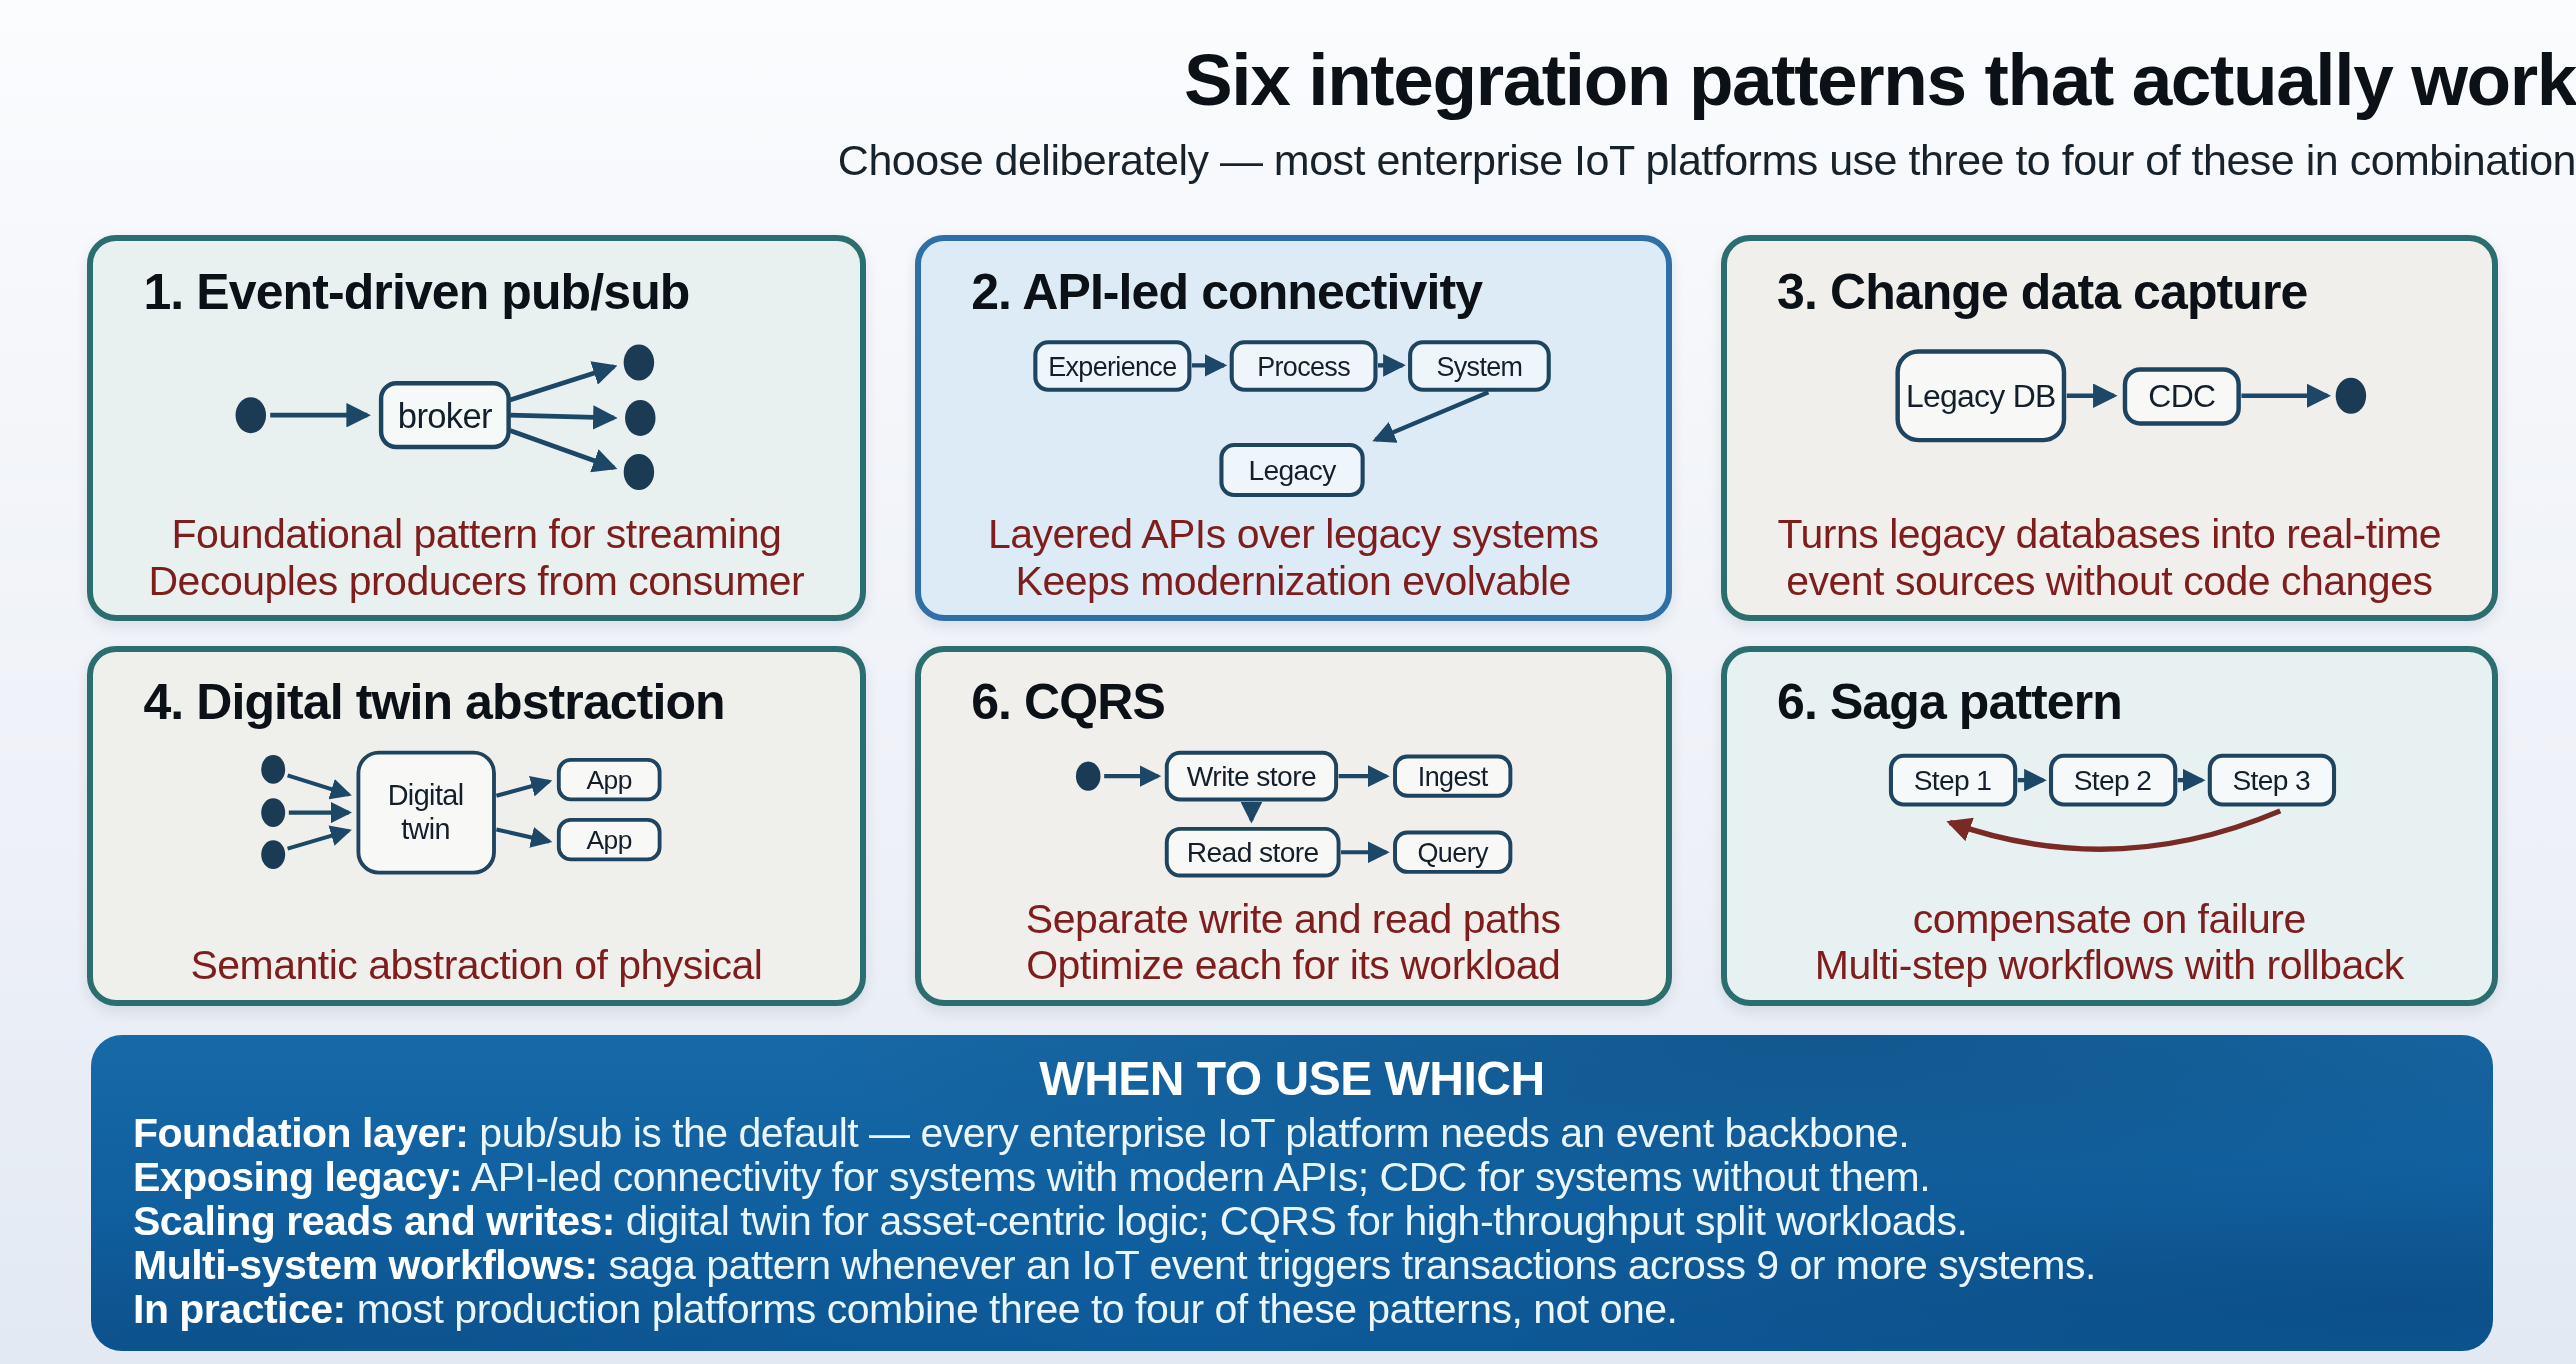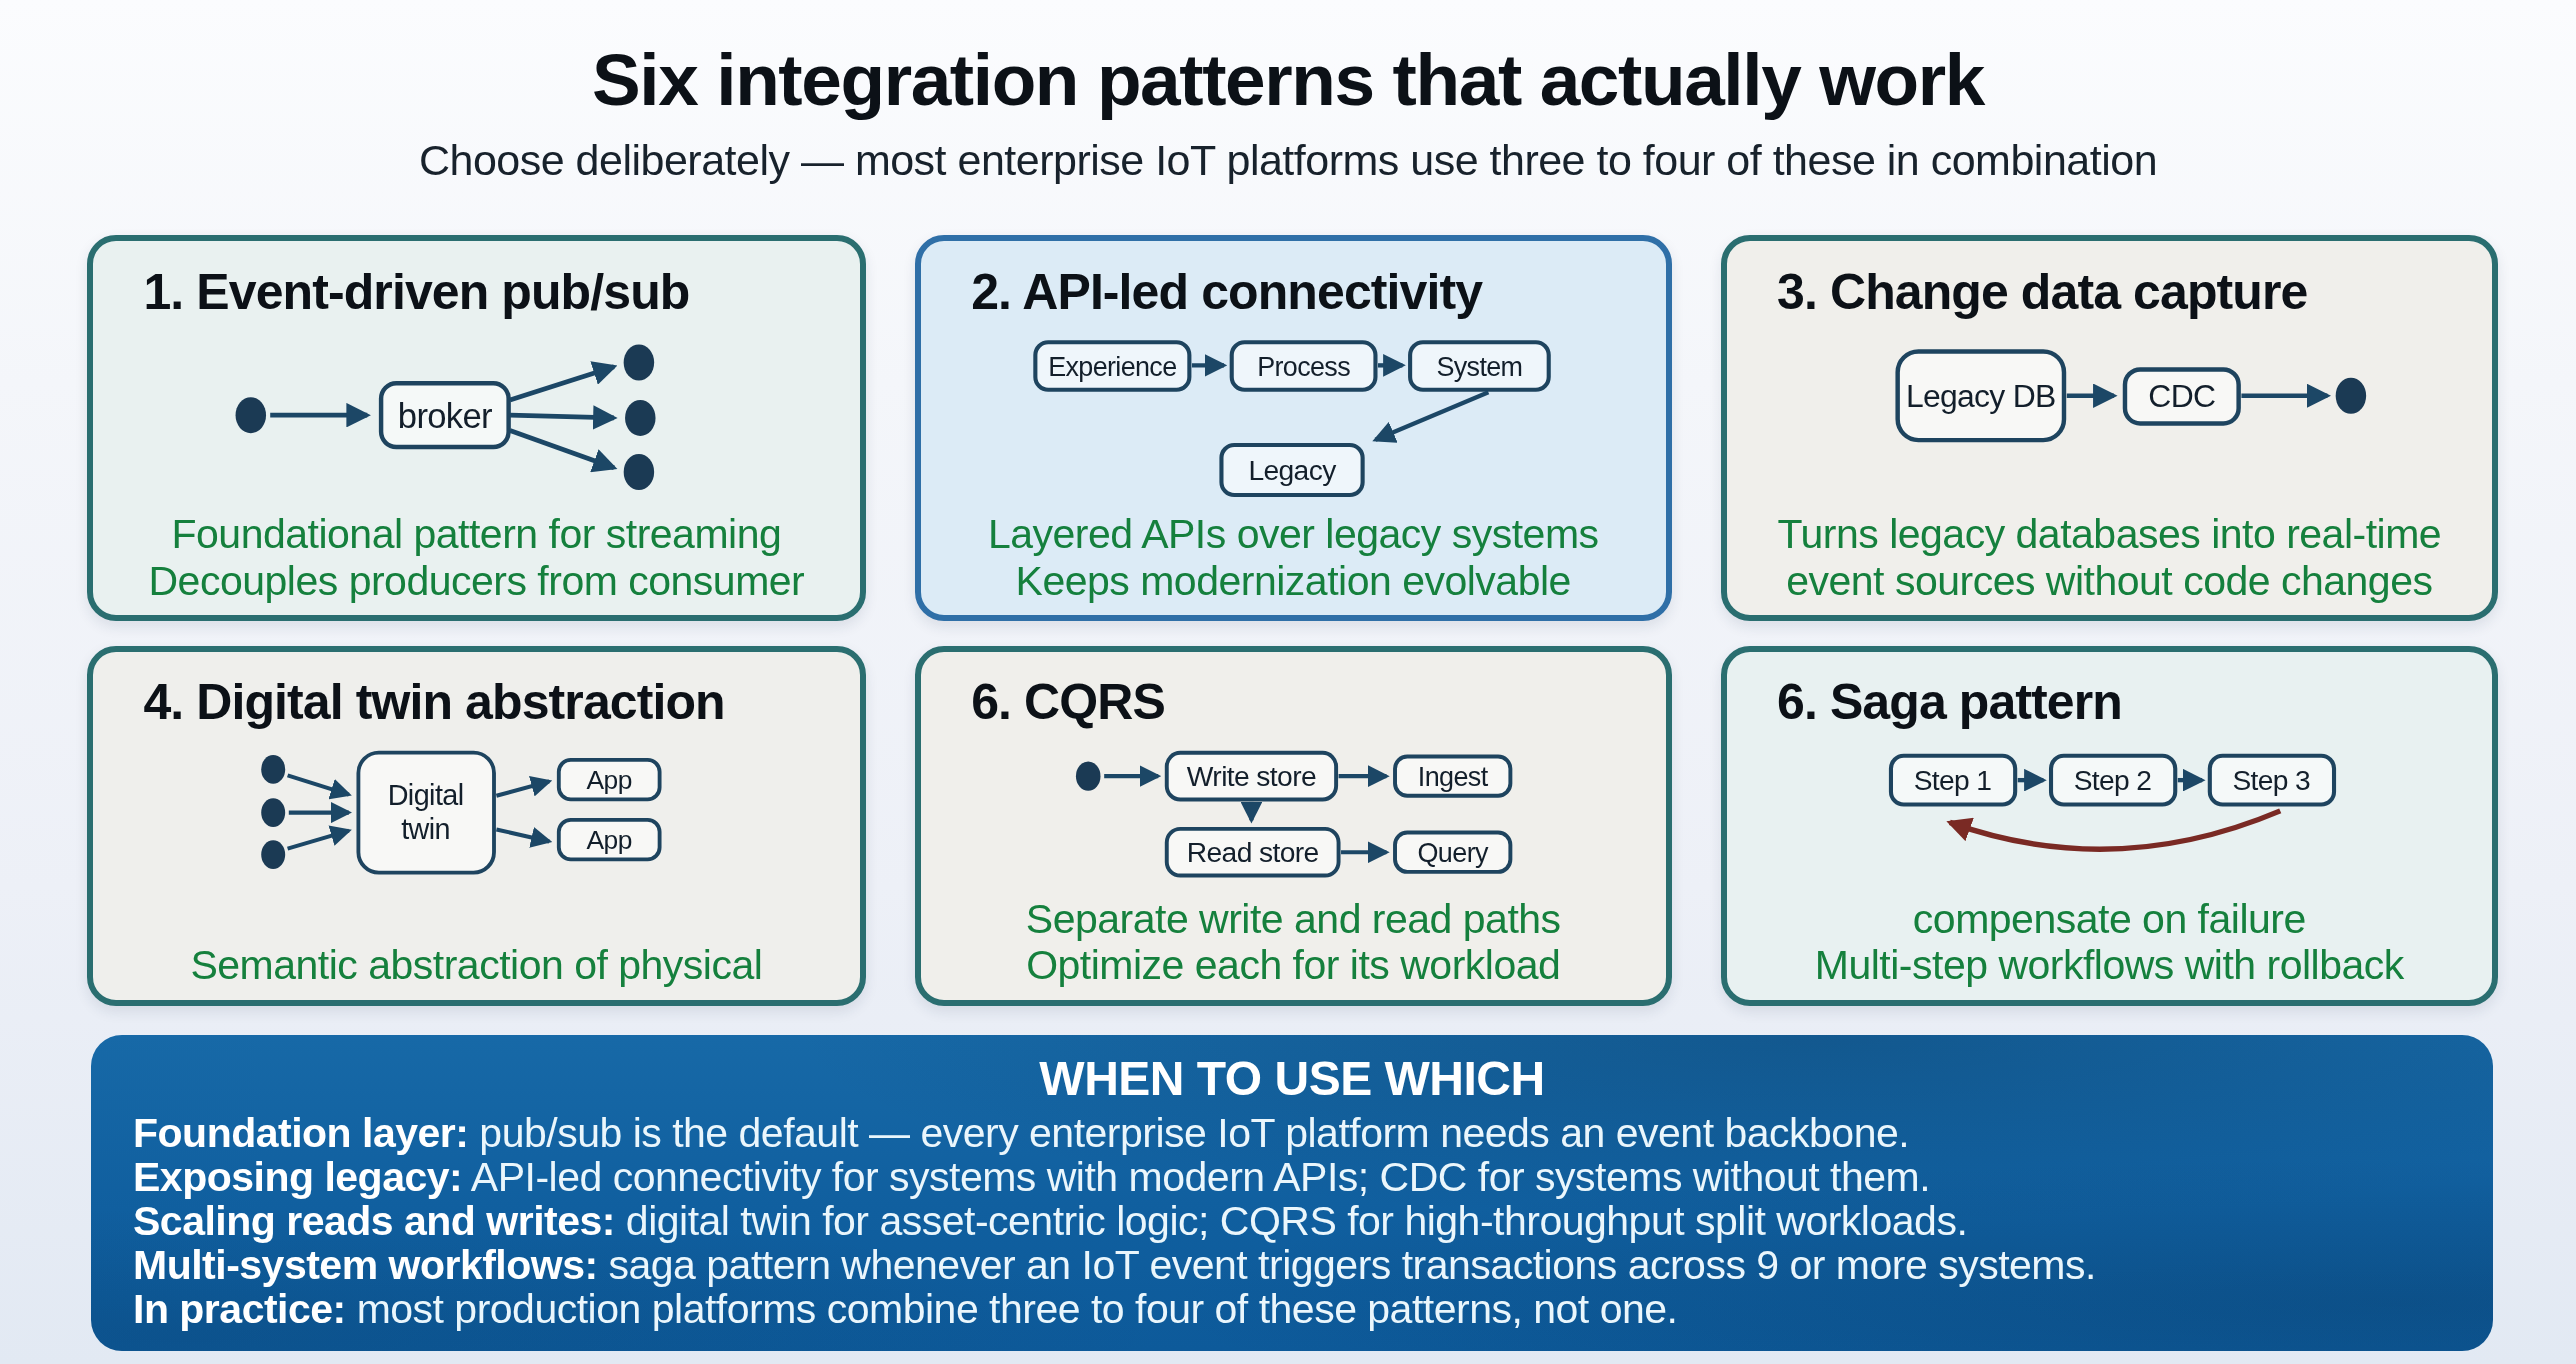--- a/index.html
+++ b/index.html
@@ -5,21 +5,21 @@
   * { margin:0; padding:0; box-sizing:border-box; }
   html,body { width:2576px; height:1364px; }
   body {
     font-family:"Liberation Sans", sans-serif;
     color:#10181f;
   }
   .page {
     position:relative; width:2576px; height:1364px; overflow:hidden;
     background:linear-gradient(180deg,#fbfcfe 0%,#f4f6fa 28%,#edf0f7 65%,#e2e9f3 100%);
   }
-  .titleblock { position:absolute; top:38px; left:0; width:100%; text-align:center; }
+  .titleblock { position:absolute; top:38px; left:0; width:100%; text-align:right; }
   .title { font-size:73px; font-weight:700; letter-spacing:-1.4px; color:#0c1117; }
   .subtitle { margin-top:14.5px; font-size:43px; font-weight:400; color:#18222c; letter-spacing:-0.5px; }
 
   .grid {
     position:absolute; left:87px; top:235px; width:2411px;
     display:grid; grid-template-columns:repeat(3,1fr);
     grid-template-rows:386px 360px; column-gap:49px; row-gap:24.5px;
   }
   .card {
     border-radius:29px; border:6.3px solid #2a6e70;
@@ -30,21 +30,21 @@
   }
   .card.mint  { background:#e9f1f0; }
   .card.blue  { background:#dcebf6; border-color:#2f6fa7; }
   .card.paper { background:#f0efeb; }
   .card.paper2{ background:#efefec; }
   .card.mint2 { background:#e8f1f1; }
   .card-title { font-size:50px; font-weight:700; letter-spacing:-0.9px; color:#0c1117; margin:5.4px 0 1.8px 5.4px; }
   .diag { display:block; margin:3.6px auto 0 auto; }
   .row1 .diag { height:180px; }
   .row2 .diag { height:156px; }
-  .captions { margin-top:auto; text-align:center; font-size:41px; line-height:1.13; color:#15803d; letter-spacing:-0.5px; }
+  .captions { margin-top:auto; text-align:center; font-size:41px; line-height:1.13; color:#7f1d1d; letter-spacing:-0.5px; }
 
   svg text {
     font-family:"Liberation Sans", sans-serif;
     fill:#131f2b; text-anchor:middle; letter-spacing:-0.5px;
   }
   .node { fill:rgba(255,255,255,0.55); stroke:#1e445f; stroke-width:3.2; }
   .flow { stroke:#1c4766; stroke-width:3.4; fill:none; }
   .dot  { fill:#1b3a54; }
   .saga-return { stroke:#7a2a24; stroke-width:4.2; fill:none; }
 

